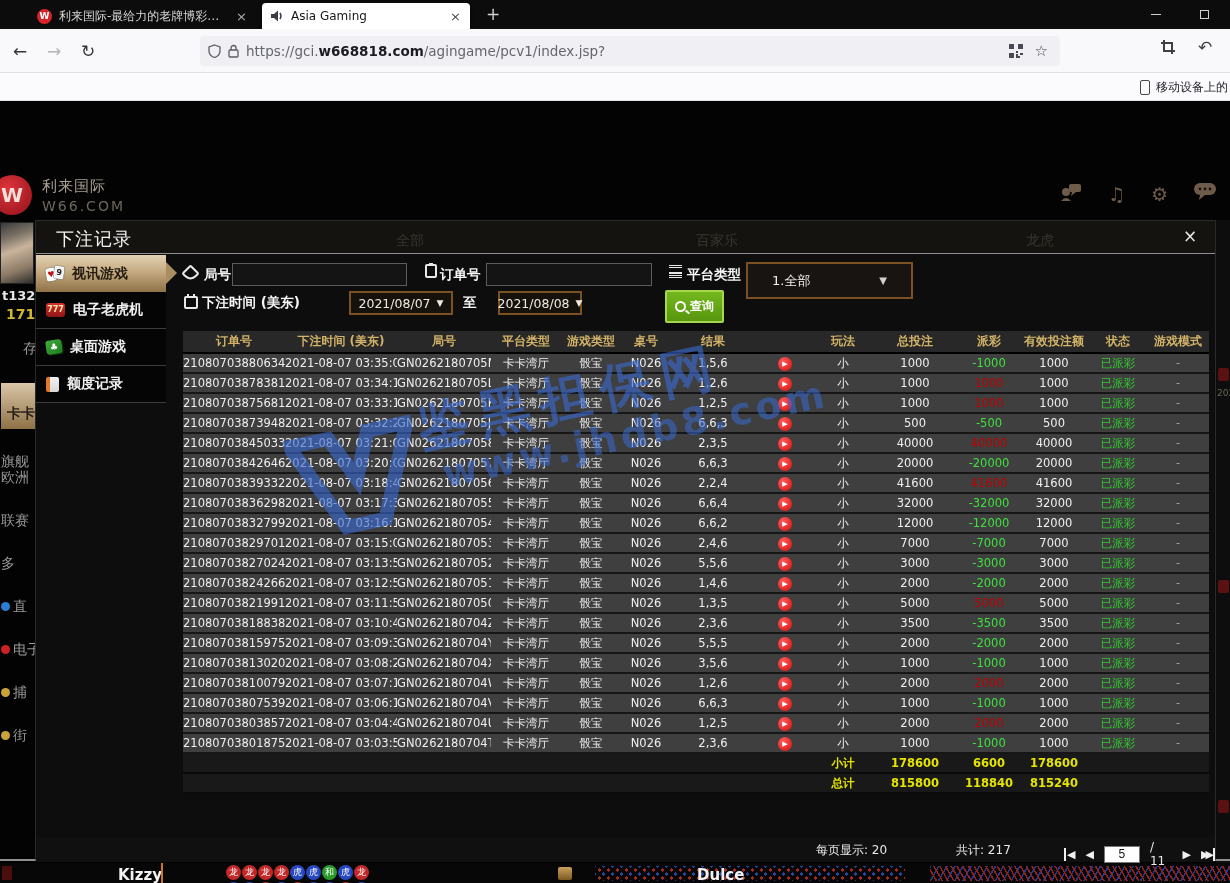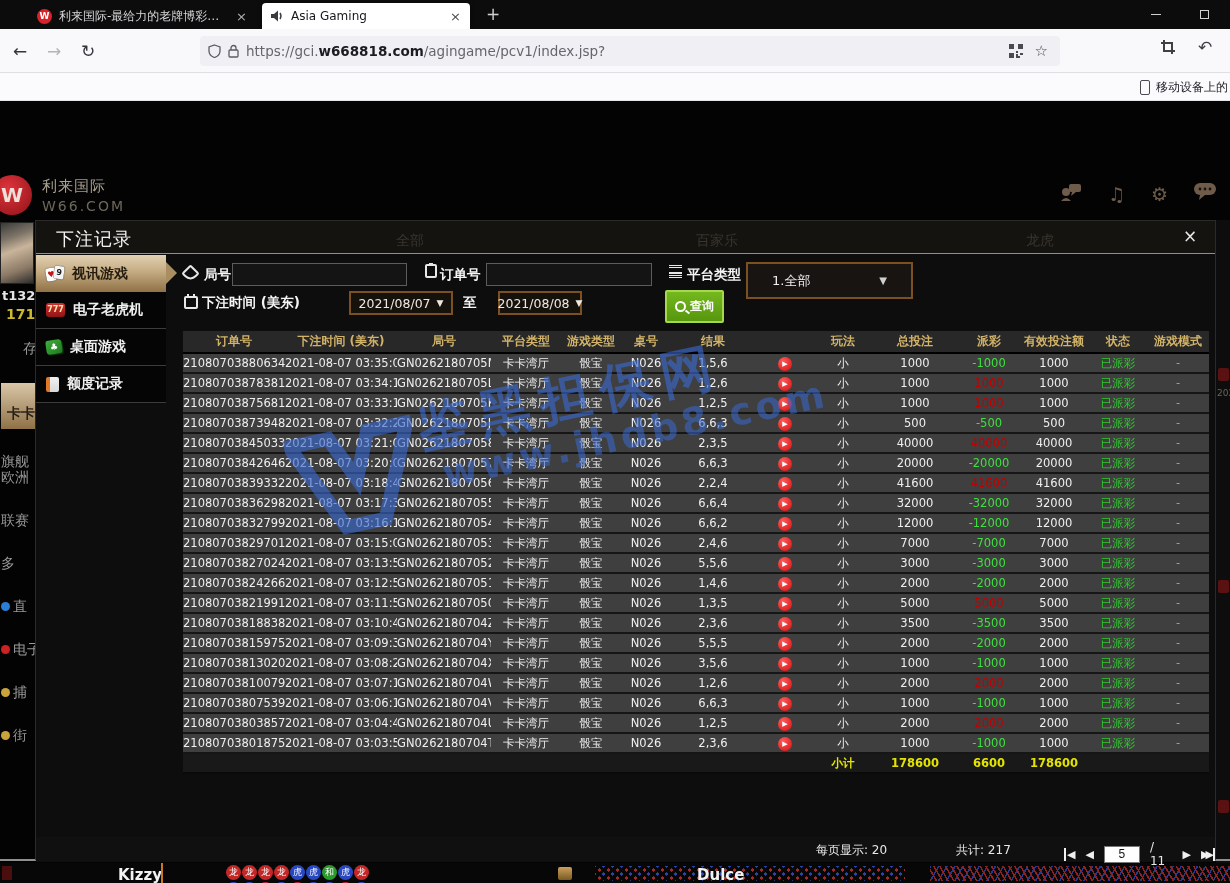--- a/index.html
+++ b/index.html
@@ -718,20 +718,28 @@
             <td class="dim">-</td>
           </tr>
           <tr class="sum">
             <td colspan="8"></td>
             <td>小计</td>
             <td>178600</td>
             <td>6600</td>
             <td>178600</td>
             <td colspan="2"></td>
           </tr>
+          <tr class="sum">
+            <td colspan="8"></td>
+            <td>总计</td>
+            <td>815800</td>
+            <td>118840</td>
+            <td>815240</td>
+            <td colspan="2"></td>
+          </tr>
         </tbody>
     </table>
 
     <div id="wmark">
       <svg class="wv" width="130" height="120" viewBox="0 0 130 120">
         <path d="M5 15 L45 15 L65 60 L85 15 L125 15 L85 105 L45 105 Z" fill="none" stroke="rgba(56,104,208,.62)" stroke-width="14"></path>
       </svg>
       <div class="l1">鉴黑担保网</div>
       <div class="l2">www.jhdb8.com</div>
     </div>

